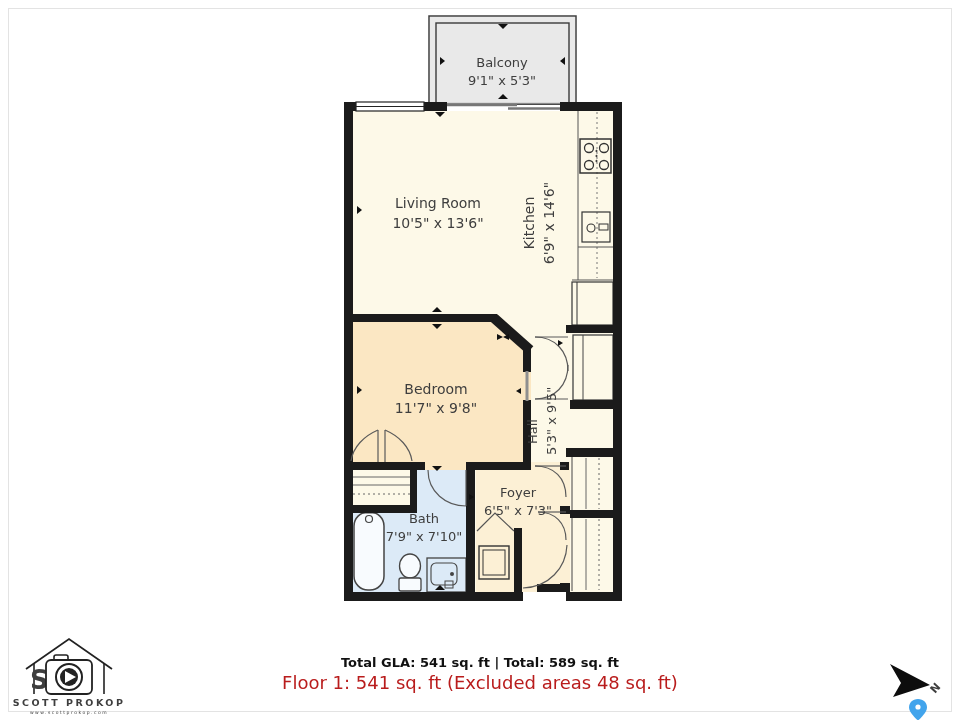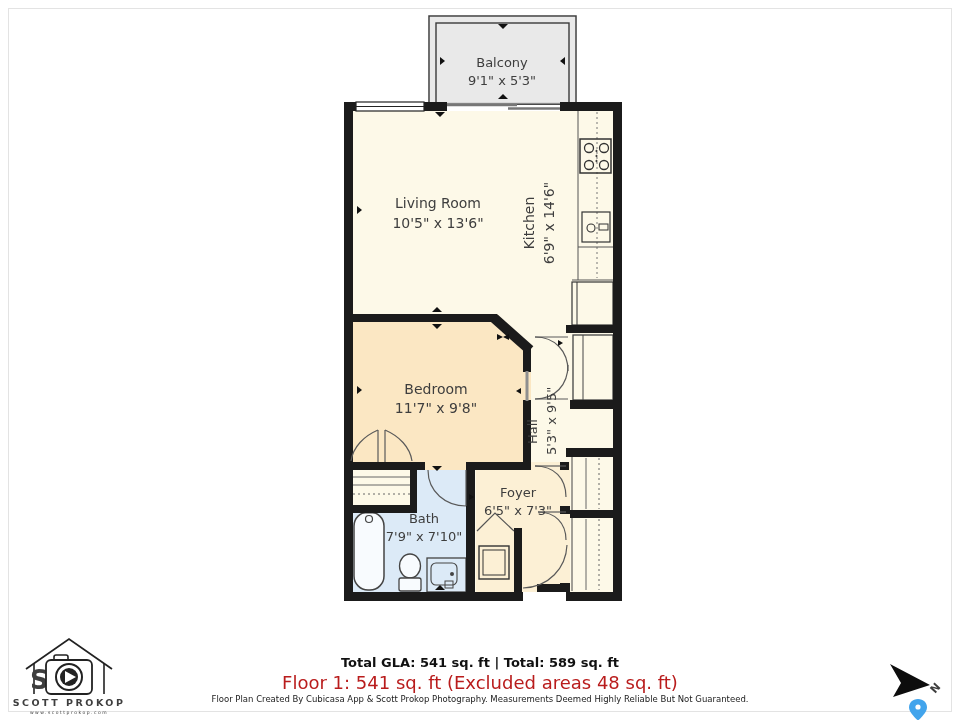--- a/index.html
+++ b/index.html
@@ -250,14 +250,13 @@
       <text transform="translate(57,42) rotate(-48)" font-size="11" font-weight="700" fill="#1a1a1a">N</text>
       <g>
         <path d="M40,47 C34.5,47 31,51 31,55.5 C31,61 40,68.5 40,68.5 C40,68.5 49,61 49,55.5 C49,51 45.5,47 40,47 Z" fill="#42a4ec"></path>
         <circle cx="40" cy="55" r="2.6" fill="#fff"></circle>
       </g>
     </g>
   </svg>
 
   <div class="footer-line footer-strong">Total GLA: 541 sq. ft | Total: 589 sq. ft</div>
   <div class="footer-line footer-floor">Floor 1: 541 sq. ft (Excluded areas 48 sq. ft)</div>
-  <div class="footer-line footer-disclaimer">Floor Plan Created By Cubicasa App &amp; Scott Prokop Photography. Measurements Deemed Highly Reliable But Not Guaranteed.</div>
 </div>
 
 </body></html>

